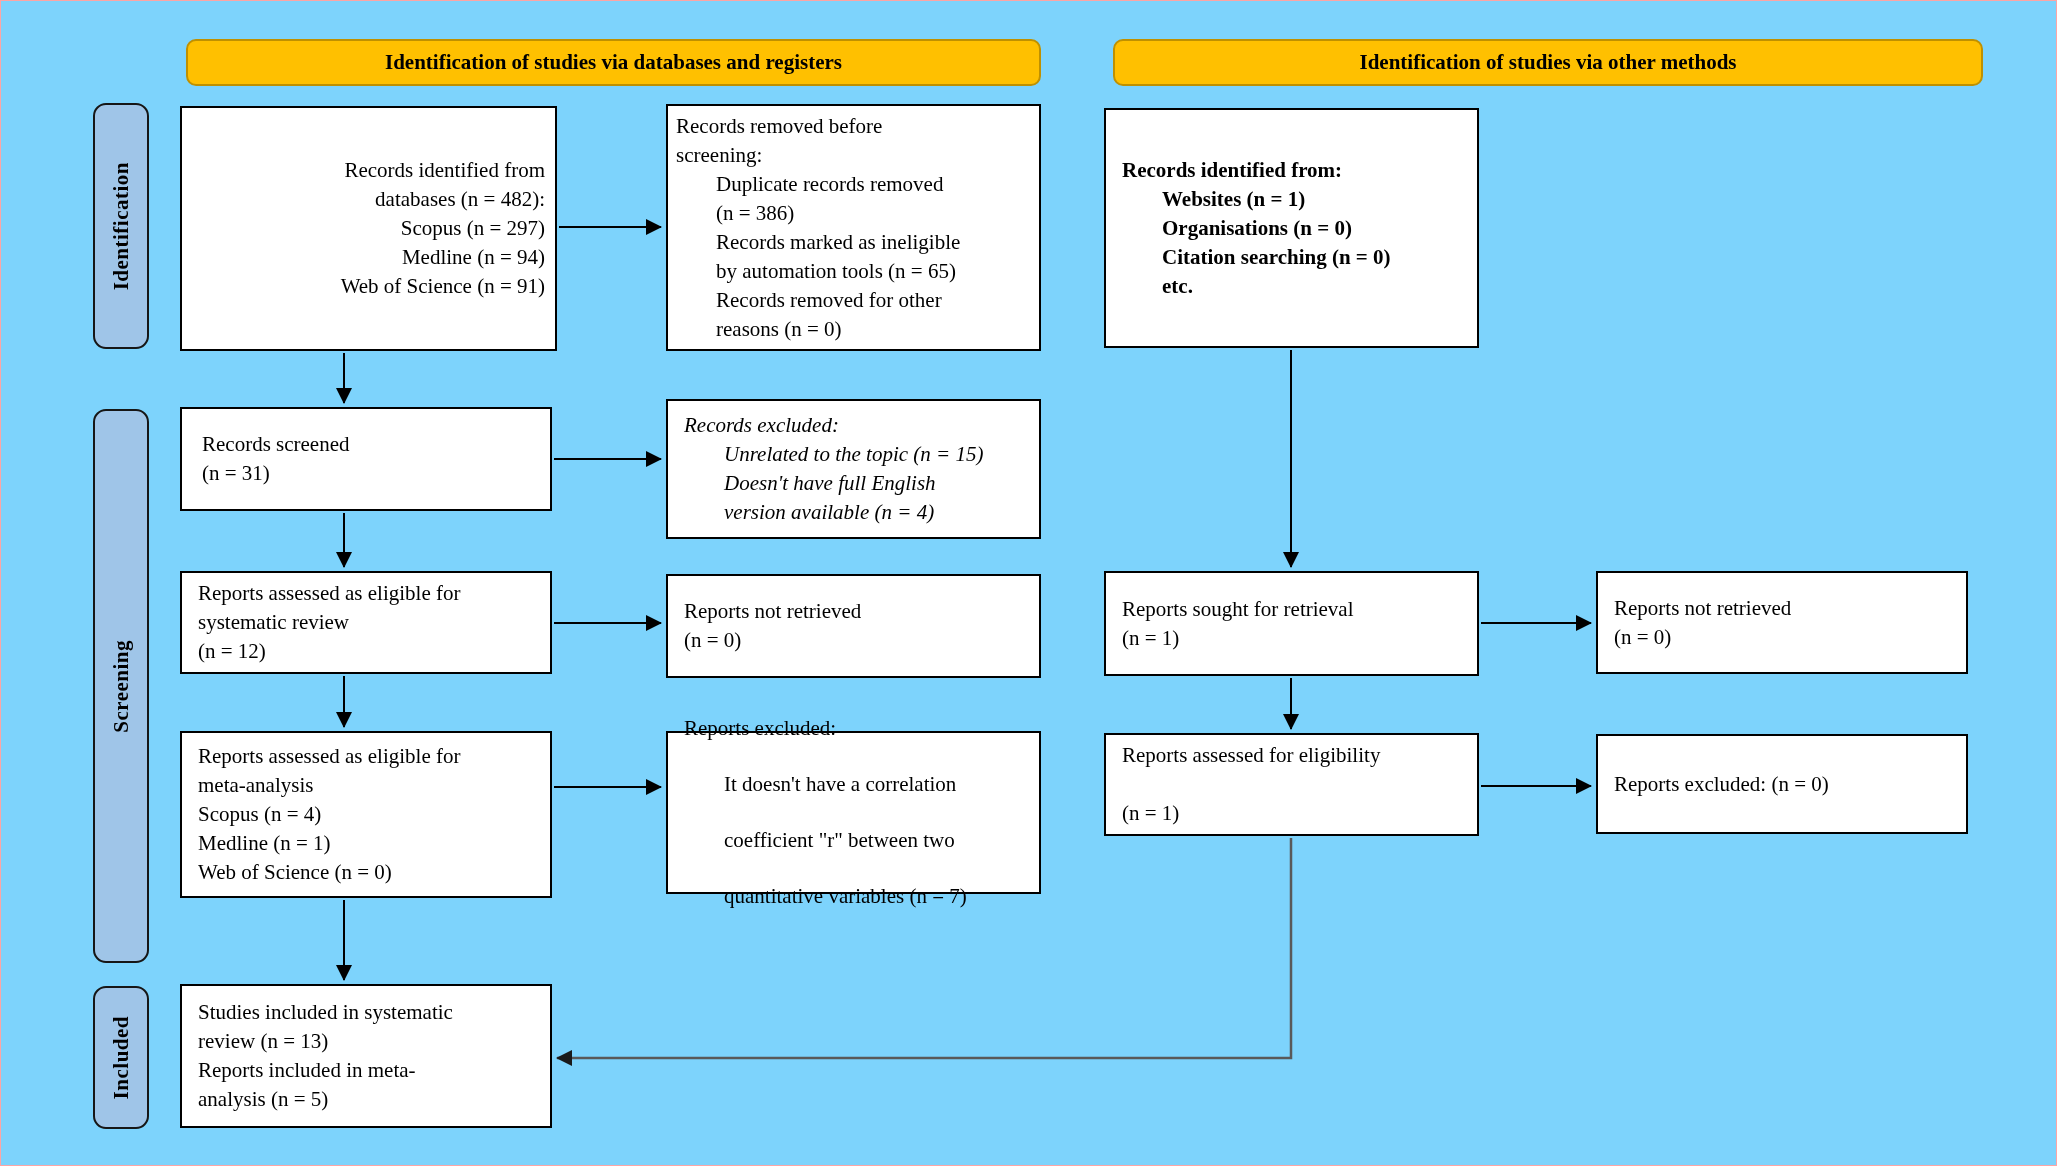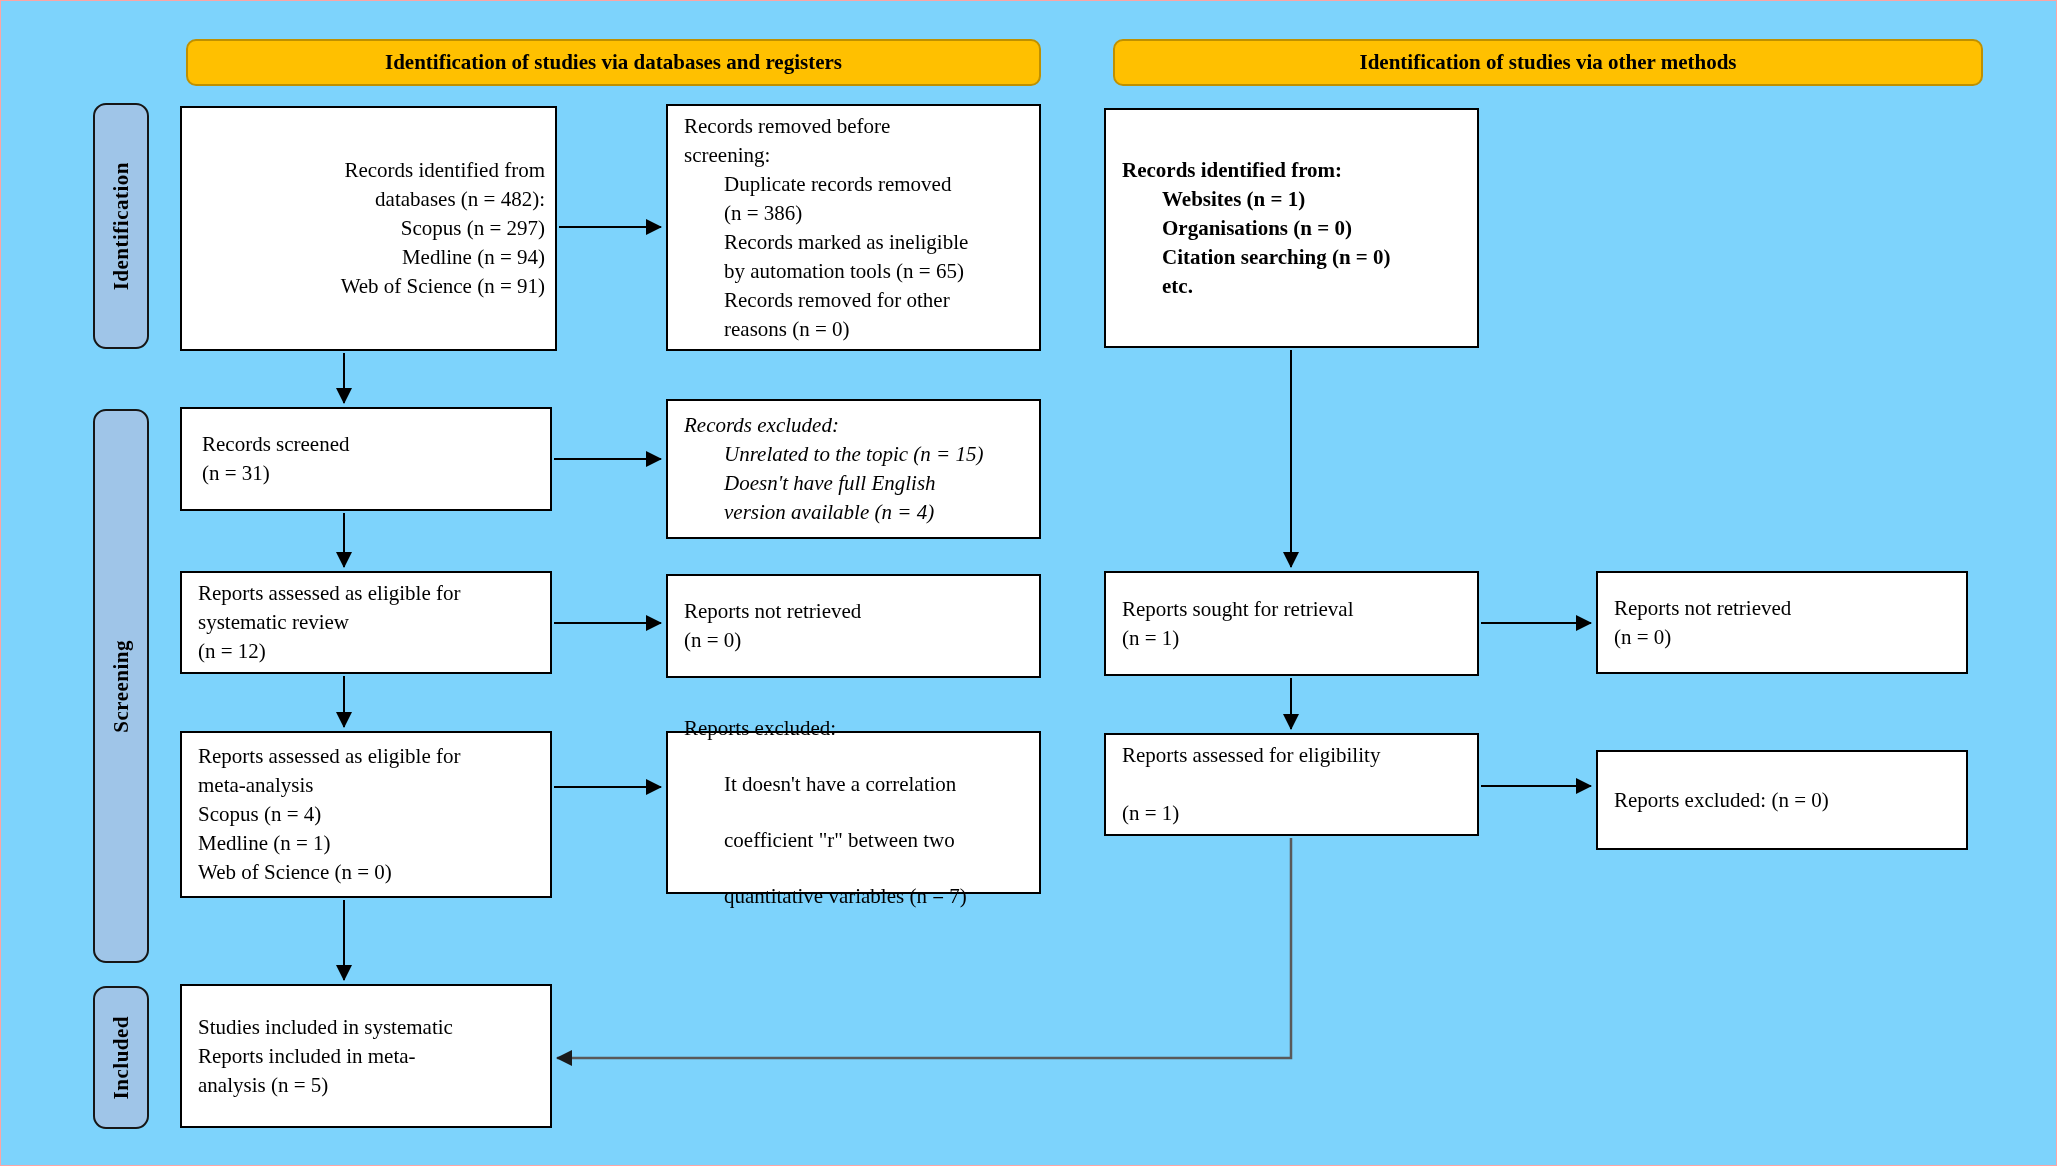--- a/index.html
+++ b/index.html
@@ -75,21 +75,21 @@
   </div>
 
   <div class="box" style="left:179px;top:105px;width:377px;height:245px;text-align:right;">
     <div class="ln">Records identified from</div>
     <div class="ln">databases (n = 482):</div>
     <div class="ln ind">Scopus (n = 297)</div>
     <div class="ln ind">Medline (n = 94)</div>
     <div class="ln ind">Web of Science (n = 91)</div>
   </div>
 
-  <div class="box" style="left:665px;top:103px;width:375px;height:247px;">
+  <div class="box" style="left:665px;top:103px;width:375px;height:247px;padding-left:8px;">
     <div class="ln">Records removed before</div>
     <div class="ln">screening:</div>
     <div class="ln ind">Duplicate records removed</div>
     <div class="ln ind">(n = 386)</div>
     <div class="ln ind">Records marked as ineligible</div>
     <div class="ln ind">by automation tools (n = 65)</div>
     <div class="ln ind">Records removed for other</div>
     <div class="ln ind">reasons (n = 0)</div>
   </div>
 
@@ -147,26 +147,27 @@
     <div class="ln ind">It doesn't have a correlation</div>
     <div class="ln ind">coefficient "r" between two</div>
     <div class="ln ind">quantitative variables (n = 7)</div>
   </div>
 
   <div class="box" style="left:1103px;top:732px;width:375px;height:103px;justify-content:space-between;">
     <div class="ln">Reports assessed for eligibility</div>
     <div class="ln">(n = 1)</div>
   </div>
 
-  <div class="box" style="left:1595px;top:733px;width:372px;height:100px;margin-top:16px;">
+  <div class="box" style="left:1595px;top:733px;width:372px;height:100px;">
     <div class="ln">Reports excluded: (n = 0)</div>
   </div>
 
   <div class="box" style="left:179px;top:983px;width:372px;height:144px;">
     <div class="ln">Studies included in systematic</div>
+    <div class="ln">review (n = 13)</div>
     <div class="ln">Reports included in meta-</div>
     <div class="ln">analysis (n = 5)</div>
   </div>
 
   <svg class="wires" width="2057" height="1166" viewBox="0 0 2057 1166">
     <defs>
       <marker id="ah" markerUnits="userSpaceOnUse" markerWidth="18" markerHeight="16" refX="15" refY="8" orient="auto">
         <path d="M0,0 L16,8 L0,16 Z" fill="#000"></path>
       </marker>
       <marker id="ahg" markerUnits="userSpaceOnUse" markerWidth="18" markerHeight="16" refX="15" refY="8" orient="auto">

